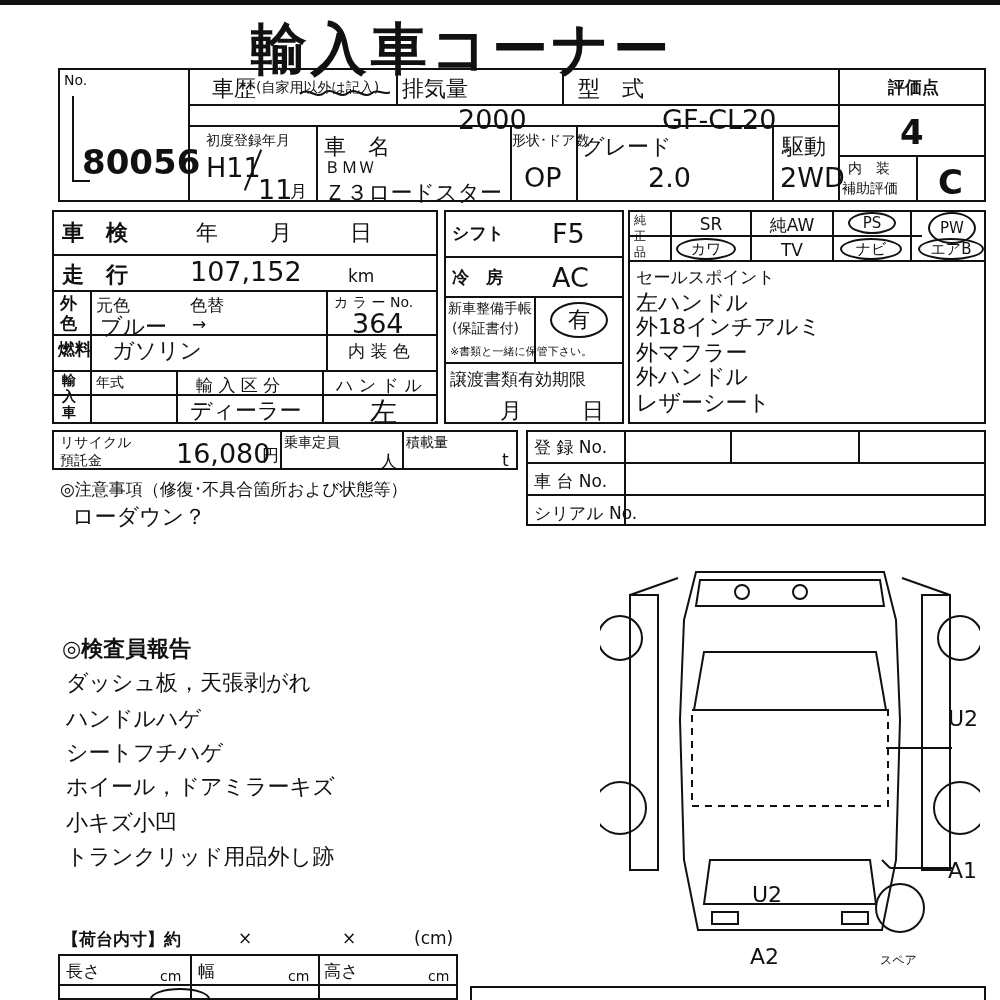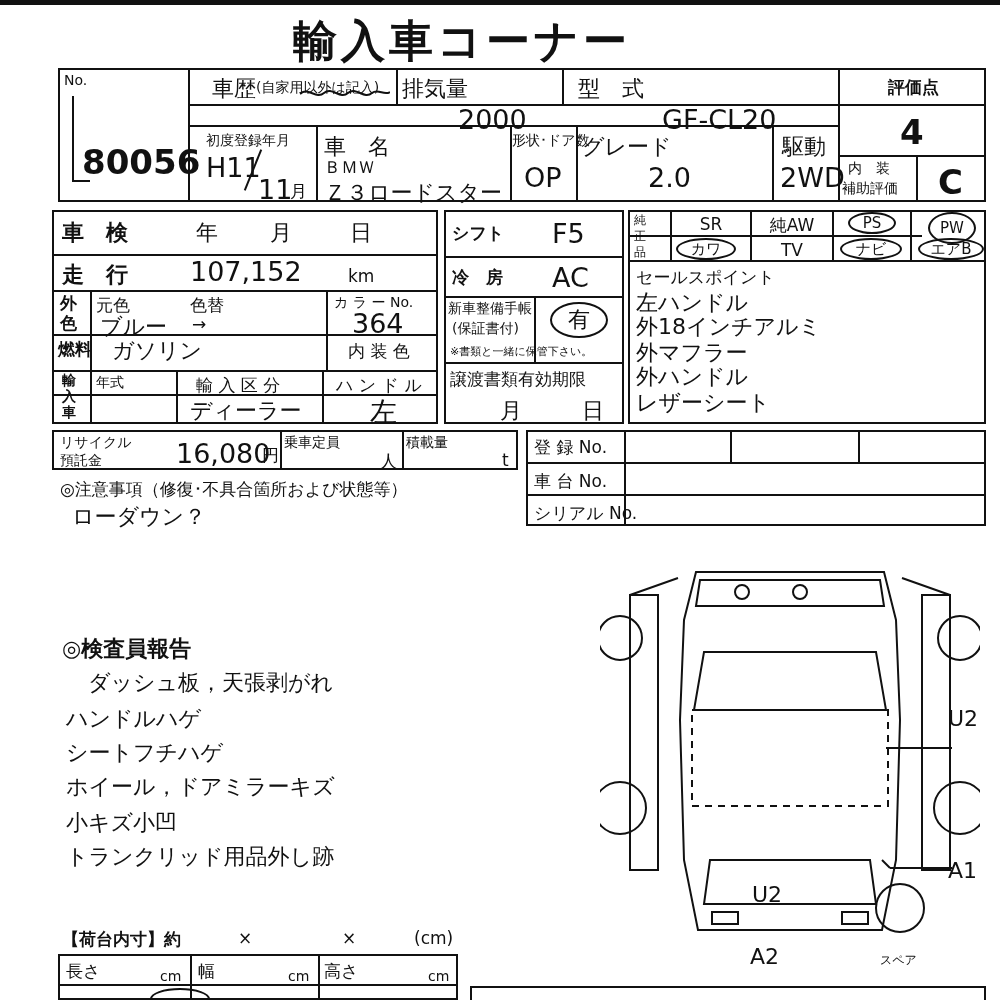--- a/index.html
+++ b/index.html
@@ -8,21 +8,21 @@
     background:#fff;
     font-family:"DejaVu Sans","Liberation Sans",sans-serif;
     color:#111;
     position:relative;
     overflow:hidden;
   }
   .sheet{position:absolute;left:0;top:0;width:1000px;height:1000px;}
   .topbar{position:absolute;left:0;top:0;width:1000px;height:5px;background:#111;}
   .title{
     position:absolute;left:0;top:12px;width:924px;text-align:center;
-    font-size:44px;font-weight:bold;letter-spacing:4px;
+    font-size:56px;font-weight:bold;letter-spacing:4px;
   }
   .box{position:absolute;border:2px solid #111;box-sizing:border-box;}
   .ln{position:absolute;background:#111;}
   .t{position:absolute;white-space:nowrap;}
   .sm{font-size:14px;}
   .md{font-size:17px;}
   .lg{font-size:22px;}
   .xl{font-size:27px;}
   .xxl{font-size:34px;}
   .b{font-weight:bold;}
@@ -224,21 +224,21 @@
   <div class="ln" style="left:526px;top:494px;width:460px;height:2px;"></div>
   <div class="ln" style="left:624px;top:430px;width:2px;height:96px;"></div>
   <div class="ln" style="left:730px;top:430px;width:2px;height:32px;"></div>
   <div class="ln" style="left:858px;top:430px;width:2px;height:32px;"></div>
 
   <div class="t md" style="left:534px;top:436px;">登 録 No.</div>
   <div class="t md" style="left:534px;top:470px;">車 台 No.</div>
   <div class="t md" style="left:534px;top:502px;">シリアル No.</div>
 
   <div class="t lg b" style="left:62px;top:634px;">◎検査員報告</div>
-  <div class="t lg" style="left:66px;top:668px;margin-left:22px;">ダッシュ板，天張剥がれ</div>
+  <div class="t lg" style="left:66px;top:668px;">ダッシュ板，天張剥がれ</div>
   <div class="t lg" style="left:66px;top:704px;">ハンドルハゲ</div>
   <div class="t lg" style="left:66px;top:738px;">シートフチハゲ</div>
   <div class="t lg" style="left:66px;top:772px;">ホイール，ドアミラーキズ</div>
   <div class="t lg" style="left:66px;top:808px;">小キズ小凹</div>
   <div class="t lg" style="left:66px;top:842px;">トランクリッド用品外し跡</div>
 
   <div class="t md b" style="left:62px;top:928px;">【荷台内寸】約</div>
   <div class="t md" style="left:238px;top:928px;">×</div>
   <div class="t md" style="left:342px;top:928px;">×</div>
   <div class="t md" style="left:414px;top:928px;">(cm)</div>

